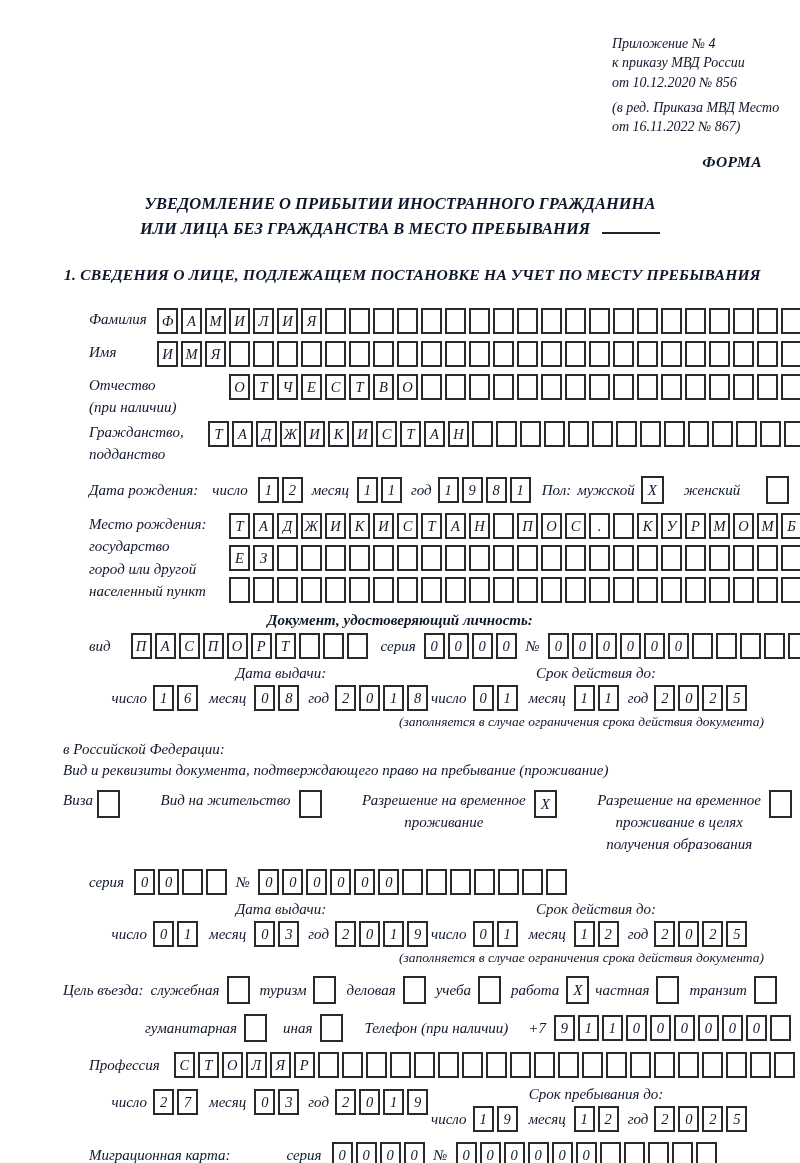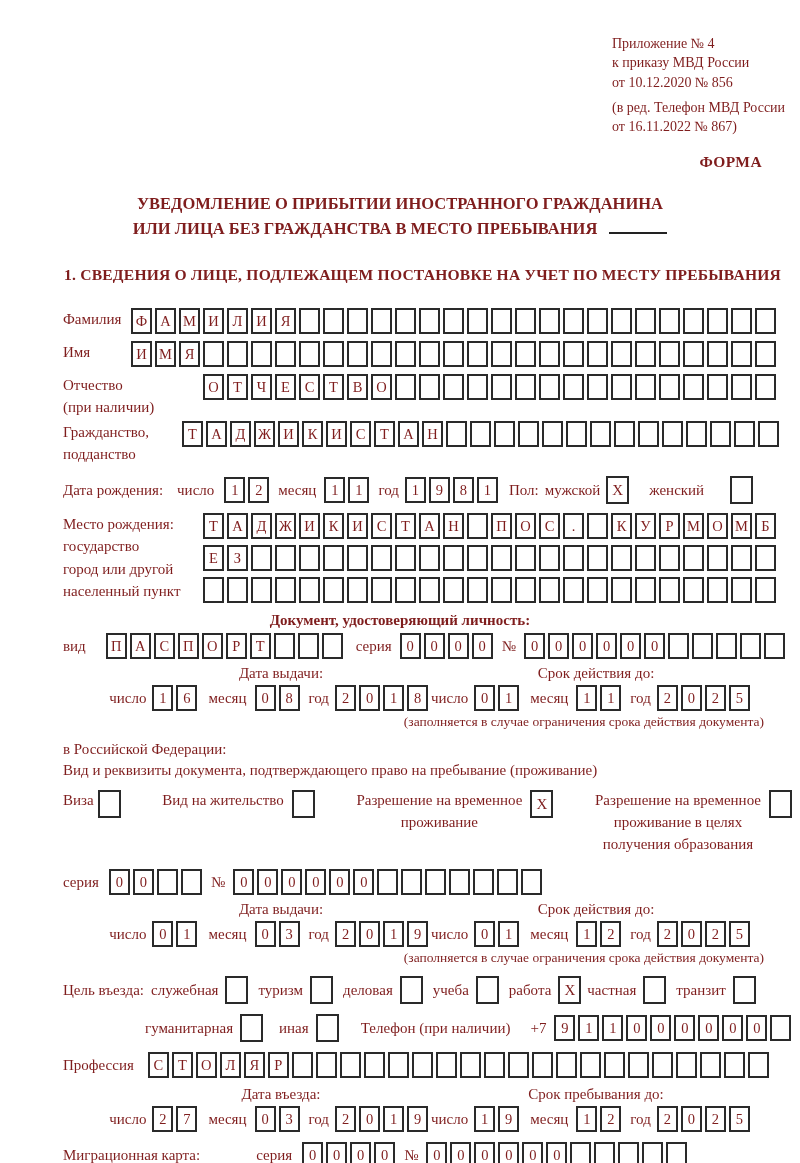--- a/index.html
+++ b/index.html
@@ -1,30 +1,30 @@
 <!DOCTYPE html>
 <html><head>
 <meta charset="utf-8">
 <style>
   html,body{margin:0;padding:0;background:#ffffff;}
   .page{
     width:800px;height:1163px;box-sizing:border-box;background:#fff;
-    font-family:"Liberation Serif","DejaVu Serif",serif;color:#7f1d1d;
-    overflow:hidden;position:relative;
+    font-family:"Liberation Serif","DejaVu Serif",serif;color:#0f172a;
+    overflow:hidden;position:relative;font-style:italic;
   }
   
   .annex{margin:34px 0 0 612px;font-size:14px;line-height:1.38;}
   .annex .sub{margin-top:6px;}
   .forma{margin:16px 38px 0 0;text-align:right;font-weight:bold;font-size:15.5px;letter-spacing:.4px;}
   
   .title{margin-top:20px;text-align:center;font-weight:bold;font-size:16.5px;line-height:1.55;}
   .blank-line{display:inline-block;width:58px;border-bottom:2px solid #222;margin-left:12px;vertical-align:baseline;height:14px;}
   .sec-heading{margin:24px 4px 0 64px;font-weight:bold;font-size:15.6px;letter-spacing:.2px;}
   
-  .frow{display:flex;align-items:flex-start;padding-left:63px;margin-top:7px;}
+  .frow{display:flex;align-items:flex-start;padding-left:89px;margin-top:7px;}
   .flabel{font-size:15px;line-height:1.5;flex:0 0 auto;white-space:pre-line;}
   .w68{width:68px;} .w119{width:119px;} .w140{width:140px;}
   .boxes{display:flex;flex-wrap:nowrap;flex:0 0 auto;}
   .cb{
     display:inline-block;width:17px;height:22px;border:2px solid #2a2a2a;margin-right:3px;
     text-align:center;font-size:14.5px;line-height:22px;background:#fff;flex:0 0 auto;
   }
   .ck{
     display:inline-block;width:19px;height:24px;border:2px solid #2a2a2a;
     text-align:center;font-size:15px;line-height:24px;background:#fff;flex:0 0 auto;
@@ -57,21 +57,21 @@
 </style>
 </head>
 <body>
 
 <div class="page">
 
   <div class="annex">
     <div>Приложение № 4</div>
     <div>к приказу МВД России</div>
     <div>от 10.12.2020 № 856</div>
-    <div class="sub">(в ред. Телефон МВД России</div>
+    <div class="sub">(в ред. Приказа МВД Место</div>
     <div>от 16.11.2022 № 867)</div>
   </div>
 
   <div class="forma">ФОРМА</div>
 
   <div class="title">
     <span>УВЕДОМЛЕНИЕ О ПРИБЫТИИ ИНОСТРАННОГО ГРАЖДАНИНА</span><br>
     <span>ИЛИ ЛИЦА БЕЗ ГРАЖДАНСТВА В МЕСТО ПРЕБЫВАНИЯ</span><span class="blank-line"></span>
   </div>
 
@@ -573,21 +573,20 @@
         <span class="cb"></span>
         <span class="cb"></span>
         <span class="cb"></span>
         <span class="cb"></span>
         <span class="cb"></span>
       </div>
   </div>
 
   <div class="dual" style="margin-top:8px;">
     <div class="dcol left">
-      <div class="dhead">Дата въезда:</div>
       <div class="dgroup">
         <span class="inline-lbl">число</span>
         <div class="boxes g6">
             <span class="cb">2</span>
             <span class="cb">7</span>
           </div>
         <span class="inline-lbl g8">месяц</span>
         <div class="boxes g8">
             <span class="cb">0</span>
             <span class="cb">3</span>

